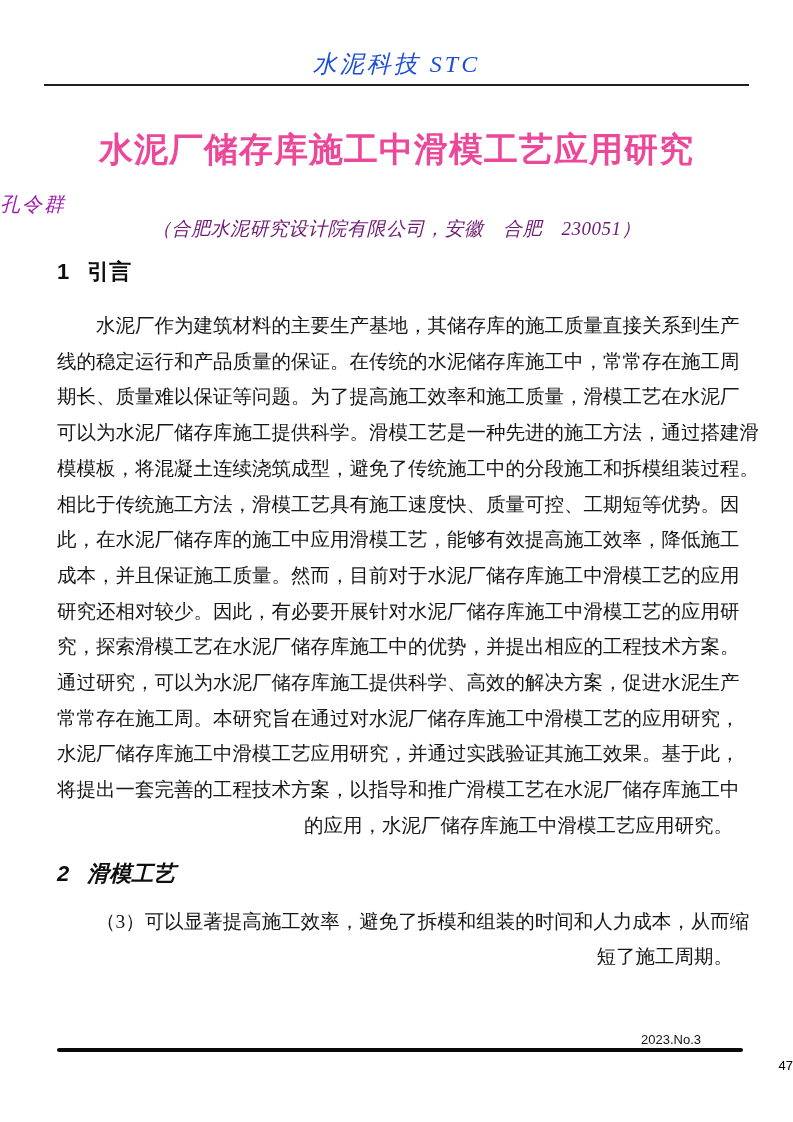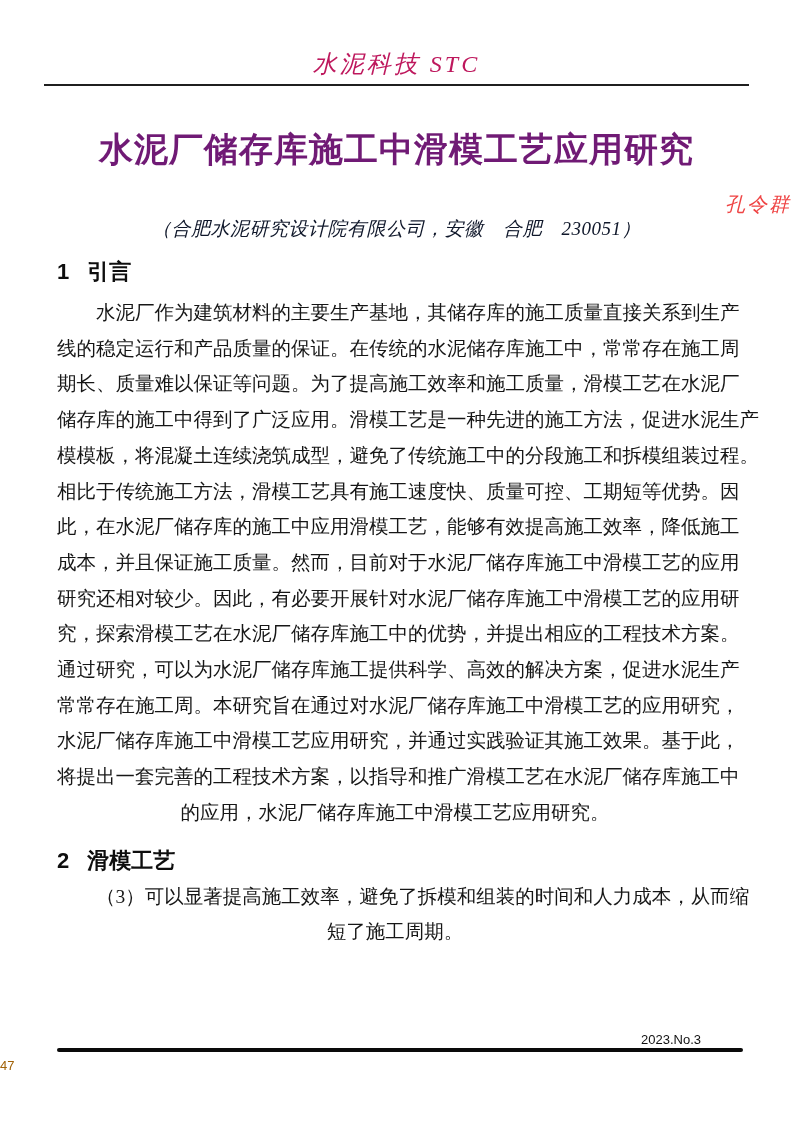--- a/index.html
+++ b/index.html
@@ -15,96 +15,96 @@
     overflow: hidden;
   }
   
   .journal-header {
     position: absolute;
     top: 48px; left: 0; right: 0;
     text-align: center;
     font-size: 24px;
     font-style: italic;
     letter-spacing: 3px;
-    color: #be185d;
+    color: #1d4ed8;
   }
   .header-rule {
     position: absolute;
     top: 84px; left: 44px;
     width: 705px; height: 2px;
     background: #1f1f1f;
   }
   
   .article-title {
     position: absolute;
     top: 127px; left: 0; right: 0;
     text-align: center;
     font-family: "Liberation Sans", "DejaVu Sans", sans-serif;
     font-weight: 700;
     font-size: 34px;
     letter-spacing: 1px;
-    color: #701a75;
+    color: #ec4899;
   }
   .author {
     position: absolute;
-    top: 191px; left: 0; right: 2px;
-    text-align: right;
+    top: 191px; left: 0; right: 8px;
+    text-align: left;
     font-size: 20px;
     font-style: italic;
     letter-spacing: 2px;
-    color: #ef4444;
+    color: #a21caf;
   }
   .affiliation {
     position: absolute;
     top: 216px; left: 0; right: 0;
     text-align: center;
     font-size: 19px;
     font-style: italic;
     letter-spacing: 0.5px;
-    color: #0f172a;
+    color: #701a75;
   }
   
   .content {
     position: absolute;
     top: 258px; left: 57px;
     width: 676px;
   }
   .section-heading {
     font-family: "Liberation Sans", "DejaVu Sans", sans-serif;
     font-weight: 700;
     font-size: 22px;
     line-height: 28px;
     color: #0e0e0e;
-    margin-bottom: 9px;
+    margin-bottom: 22px;
   }
   .section-heading .sec-title { margin-left: 18px; }
-  .section-heading.second { margin-top: 16px; margin-bottom: 4px; }
+  .section-heading.second { margin-top: 16px; margin-bottom: 16px; font-style: italic; }
   .para {
     font-size: 19.5px;
     line-height: 35.7px;
     color: #161616;
-    text-align: center;
+    text-align: right;
   }
   .para .line { white-space: nowrap; }
   .para .line:first-child { text-indent: 2em; }
   
   .footer-rule {
     position: absolute;
     top: 1048px; left: 57px;
     width: 686px; height: 4px;
     background: #0a0a0a;
     border-radius: 2px;
   }
   .page-number {
     position: absolute;
     top: 1058px; left: 0; right: 0;
-    text-align: left;
+    text-align: right;
     font-family: "Liberation Sans", "DejaVu Sans", sans-serif;
     font-size: 13px;
-    color: #a16207;
+    color: #000000;
   }
   .issue-number {
     position: absolute;
     top: 1032px; right: 92px;
     font-family: "Liberation Sans", "DejaVu Sans", sans-serif;
     font-size: 13px;
     color: #111;
   }
 </style>
 </head>
@@ -125,21 +125,21 @@
   <div class="content">
 
     <div class="section-heading">
       <span class="sec-num">1</span><span class="sec-title">引言</span>
     </div>
 
     <div class="para">
         <div class="line">水泥厂作为建筑材料的主要生产基地，其储存库的施工质量直接关系到生产</div>
         <div class="line">线的稳定运行和产品质量的保证。在传统的水泥储存库施工中，常常存在施工周</div>
         <div class="line">期长、质量难以保证等问题。为了提高施工效率和施工质量，滑模工艺在水泥厂</div>
-        <div class="line">储存库的施工中得到了广泛应用。滑模工艺是一种先进的施工方法，促进水泥生产</div>
+        <div class="line">可以为水泥厂储存库施工提供科学。滑模工艺是一种先进的施工方法，通过搭建滑</div>
         <div class="line">模模板，将混凝土连续浇筑成型，避免了传统施工中的分段施工和拆模组装过程。</div>
         <div class="line">相比于传统施工方法，滑模工艺具有施工速度快、质量可控、工期短等优势。因</div>
         <div class="line">此，在水泥厂储存库的施工中应用滑模工艺，能够有效提高施工效率，降低施工</div>
         <div class="line">成本，并且保证施工质量。然而，目前对于水泥厂储存库施工中滑模工艺的应用</div>
         <div class="line">研究还相对较少。因此，有必要开展针对水泥厂储存库施工中滑模工艺的应用研</div>
         <div class="line">究，探索滑模工艺在水泥厂储存库施工中的优势，并提出相应的工程技术方案。</div>
         <div class="line">通过研究，可以为水泥厂储存库施工提供科学、高效的解决方案，促进水泥生产</div>
         <div class="line">常常存在施工周。本研究旨在通过对水泥厂储存库施工中滑模工艺的应用研究，</div>
         <div class="line">水泥厂储存库施工中滑模工艺应用研究，并通过实践验证其施工效果。基于此，</div>
         <div class="line">将提出一套完善的工程技术方案，以指导和推广滑模工艺在水泥厂储存库施工中</div>

